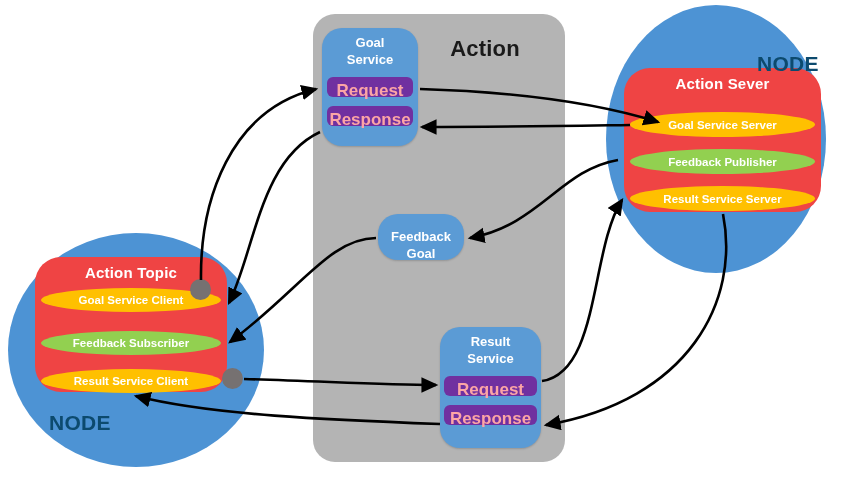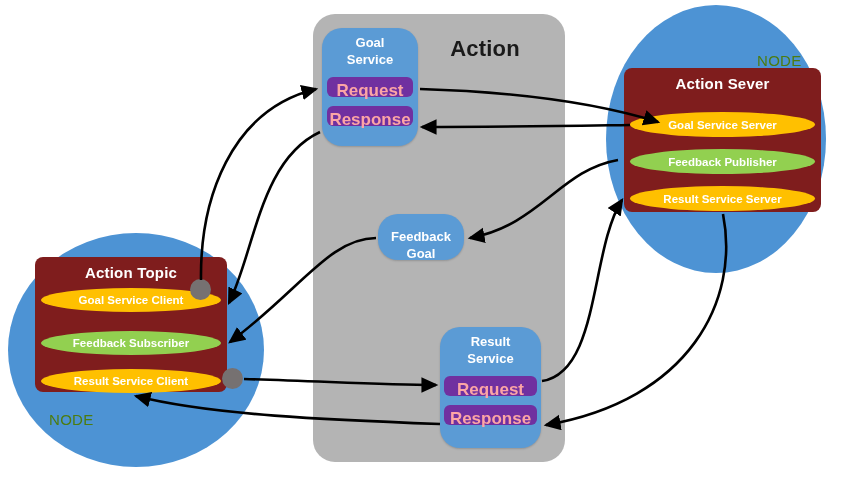--- a/index.html
+++ b/index.html
@@ -92,34 +92,34 @@
     position: absolute;
     background: #4d93d4;
     border-radius: 50%;
     z-index: 8;
   }
   #node-server  { left: 606px; top: 5px;   width: 220px; height: 268px; }
   #node-client  { left: 8px;   top: 233px; width: 256px; height: 234px; }
 
   .node-label {
     position: absolute;
-    color: #4d7c0f;
-    font-weight: normal;
-    font-size: 15px;
+    color: #0c4a6e;
+    font-weight: bold;
+    font-size: 21px;
     z-index: 22;
     letter-spacing: .3px;
   }
   #node-label-server { left: 757px; top: 52px; }
   #node-label-client { left: 49px;  top: 411px; }
 
   
   .entity-box {
     position: absolute;
-    background: #7f1d1d;
-    border-radius: 8px;
+    background: #ef4444;
+    border-radius: 26px;
     z-index: 12;
   }
   #action-server-box { left: 624px; top: 68px;  width: 197px; height: 144px; }
   #action-client-box { left: 35px;  top: 257px; width: 192px; height: 135px; }
 
   .entity-title {
     text-align: center;
     color: #ffffff;
     font-weight: bold;
     font-size: 15px;

